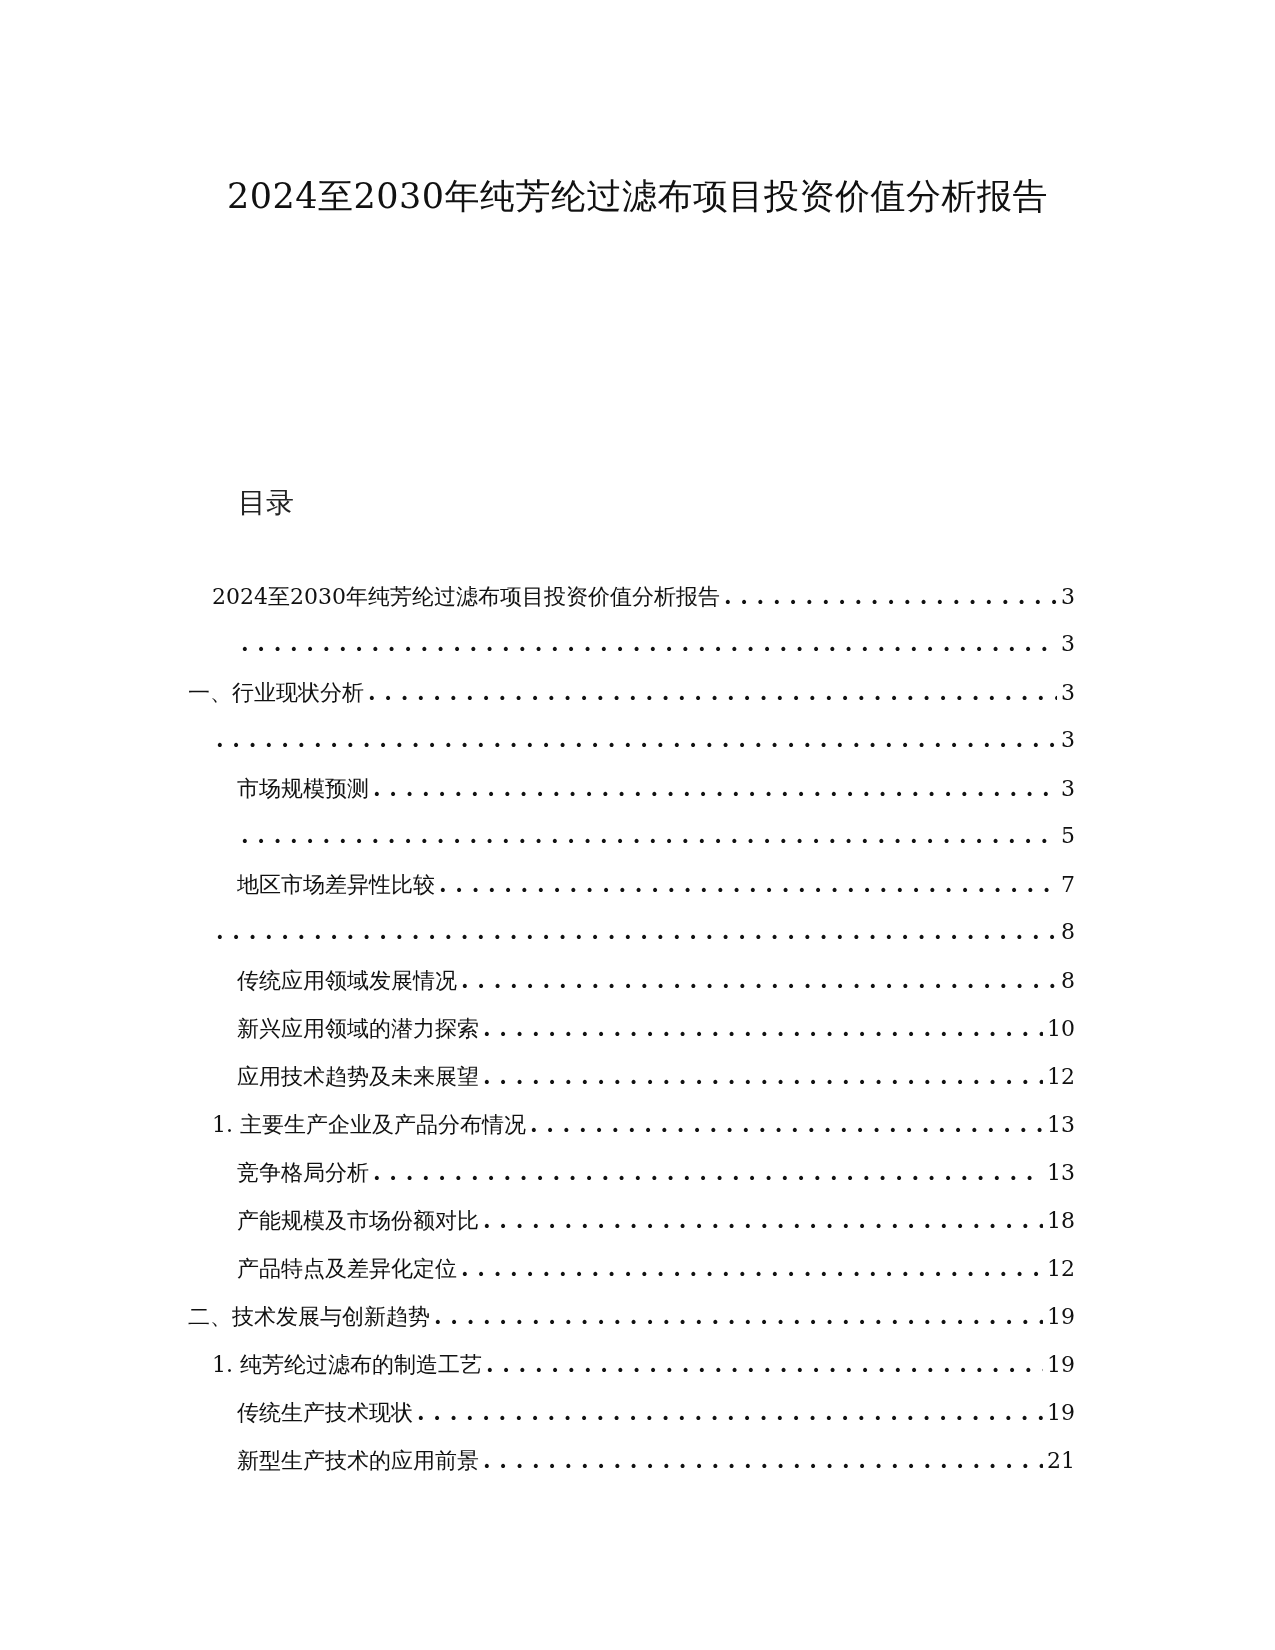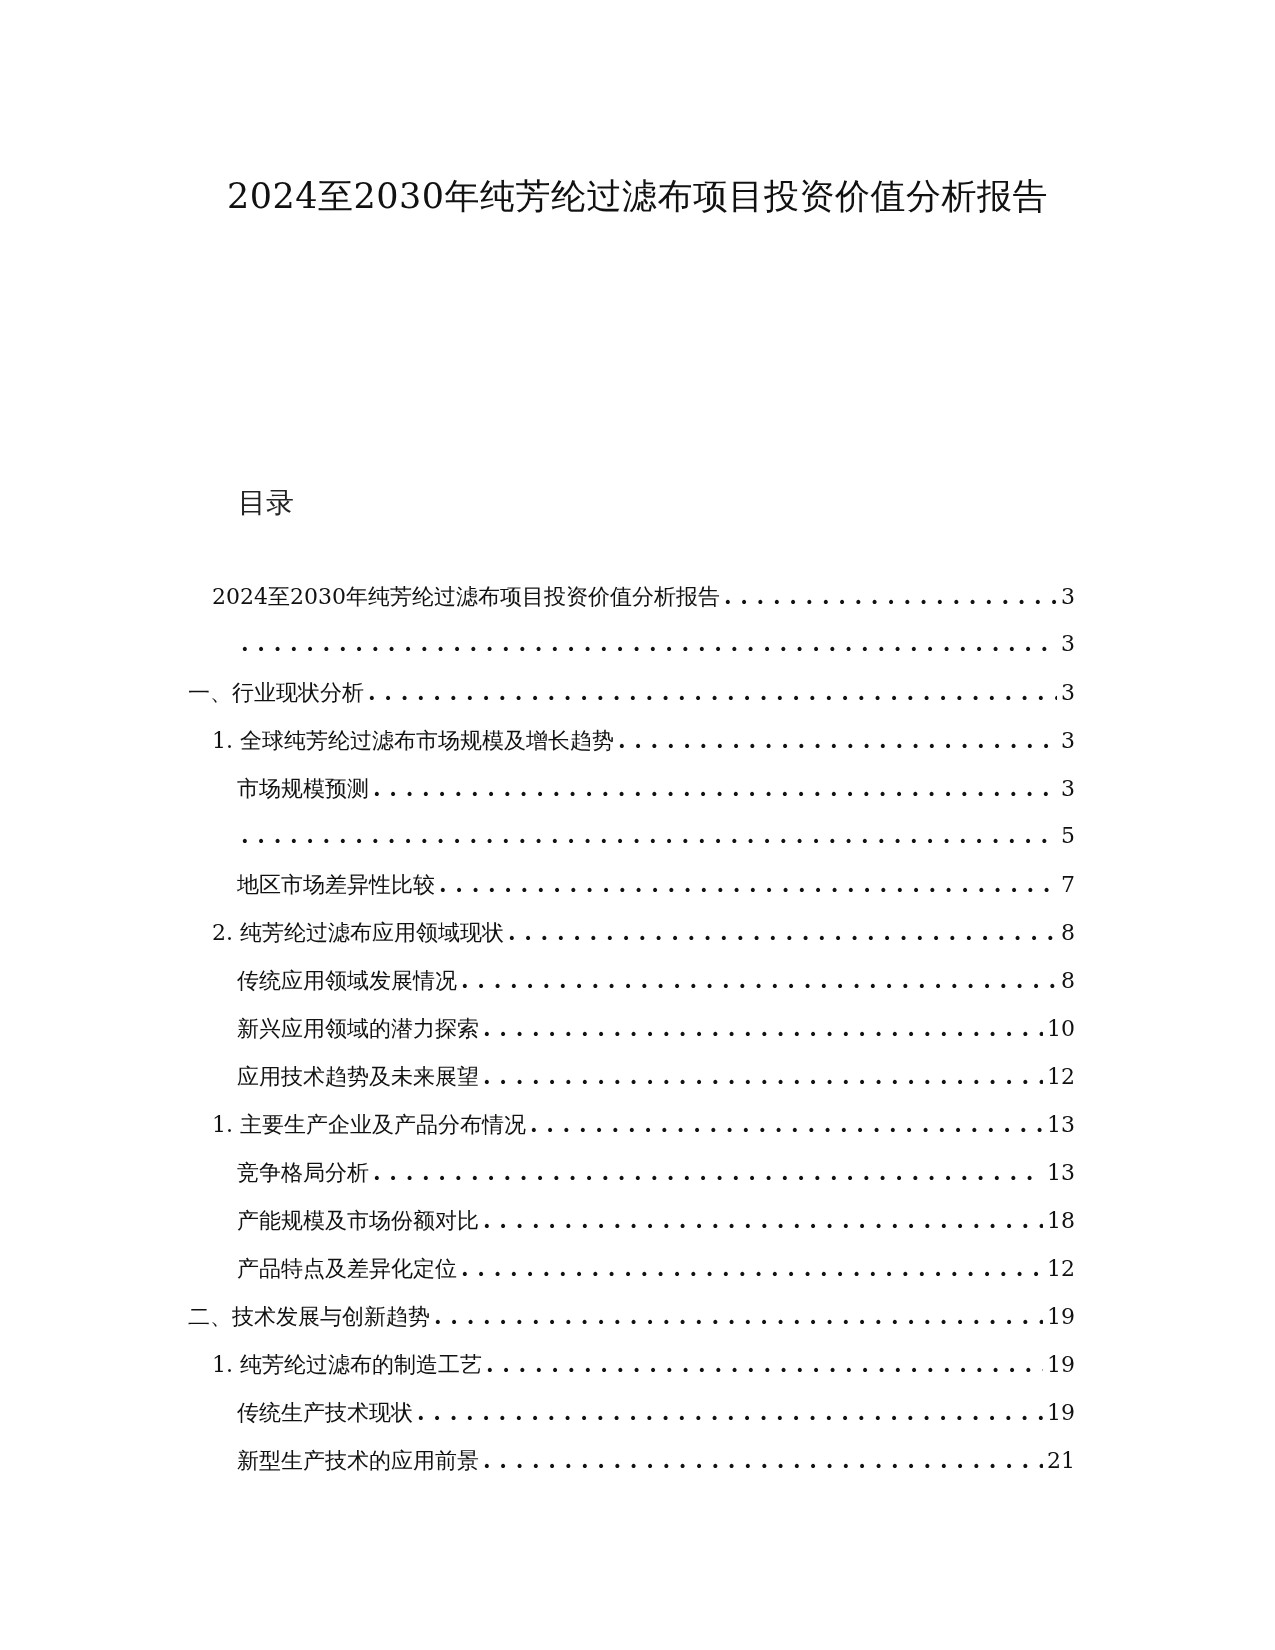--- a/index.html
+++ b/index.html
@@ -36,40 +36,38 @@
   <div class="toc-row lvl2" style="top:48px">
       <span class="leader"></span>
       <span class="page">3</span>
   </div>
   <div class="toc-row lvl0" style="top:96px">
     <span class="label">一、行业现状分析</span>
       <span class="leader"></span>
       <span class="page">3</span>
   </div>
   <div class="toc-row lvl1" style="top:144px">
-    <span class="label">1.  全球纯芳纶过滤布市场规模及增长趋势</span>
       <span class="leader"></span>
       <span class="page">3</span>
   </div>
   <div class="toc-row lvl2" style="top:192px">
     <span class="label">市场规模预测</span>
       <span class="leader"></span>
       <span class="page">3</span>
   </div>
   <div class="toc-row lvl2" style="top:240px">
       <span class="leader"></span>
       <span class="page">5</span>
   </div>
   <div class="toc-row lvl2" style="top:288px">
     <span class="label">地区市场差异性比较</span>
       <span class="leader"></span>
       <span class="page">7</span>
   </div>
   <div class="toc-row lvl1" style="top:336px">
-    <span class="label">2.  纯芳纶过滤布应用领域现状</span>
       <span class="leader"></span>
       <span class="page">8</span>
   </div>
   <div class="toc-row lvl2" style="top:384px">
     <span class="label">传统应用领域发展情况</span>
       <span class="leader"></span>
       <span class="page">8</span>
   </div>
   <div class="toc-row lvl2" style="top:432px">
     <span class="label">新兴应用领域的潜力探索</span>

